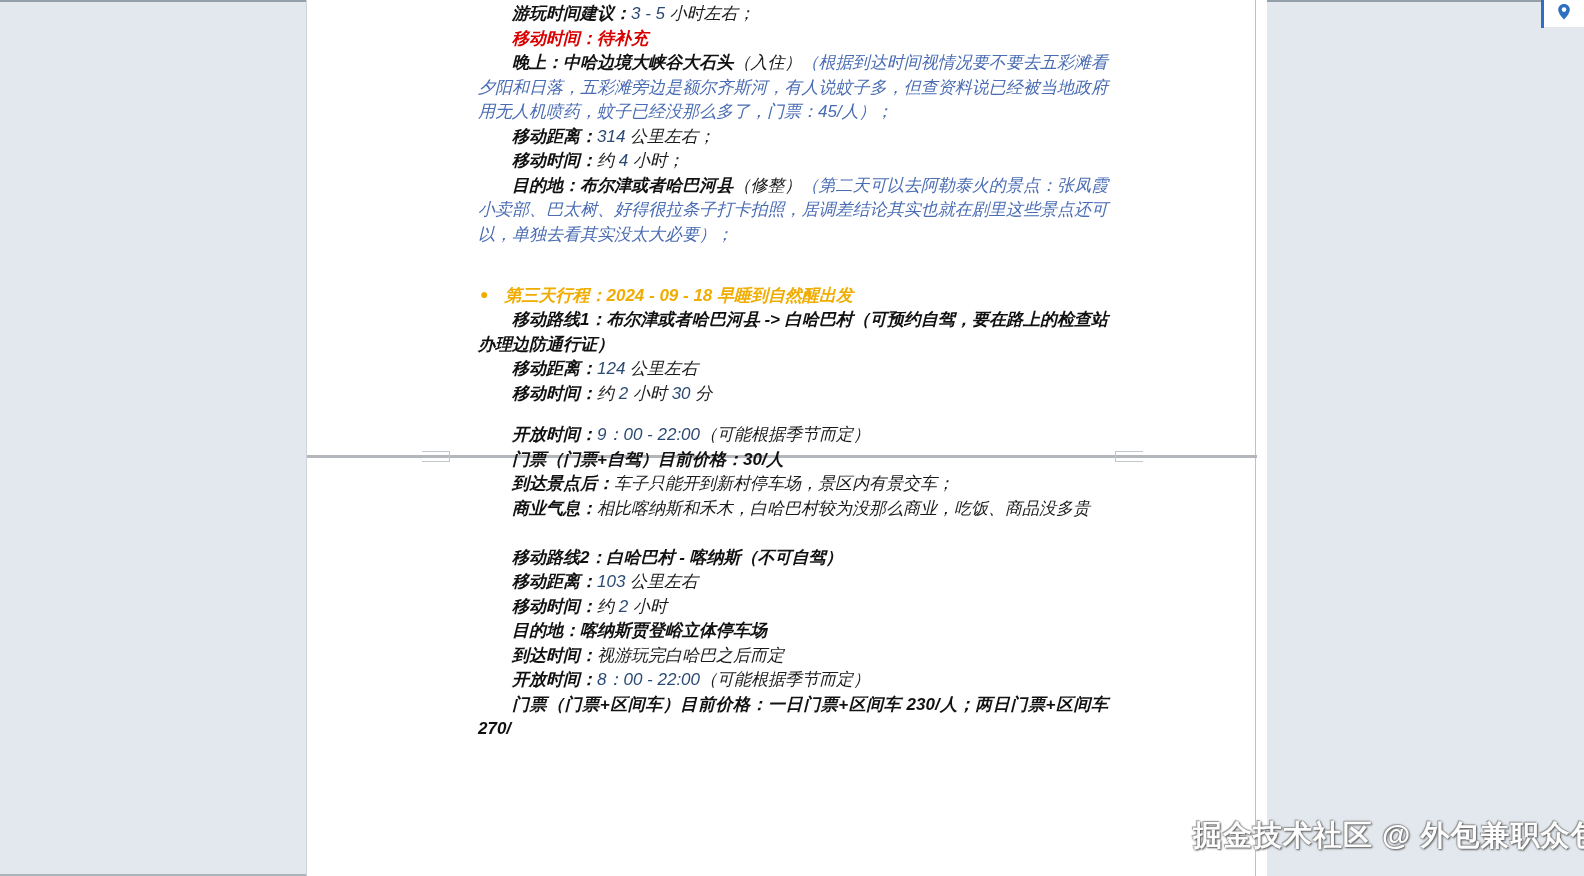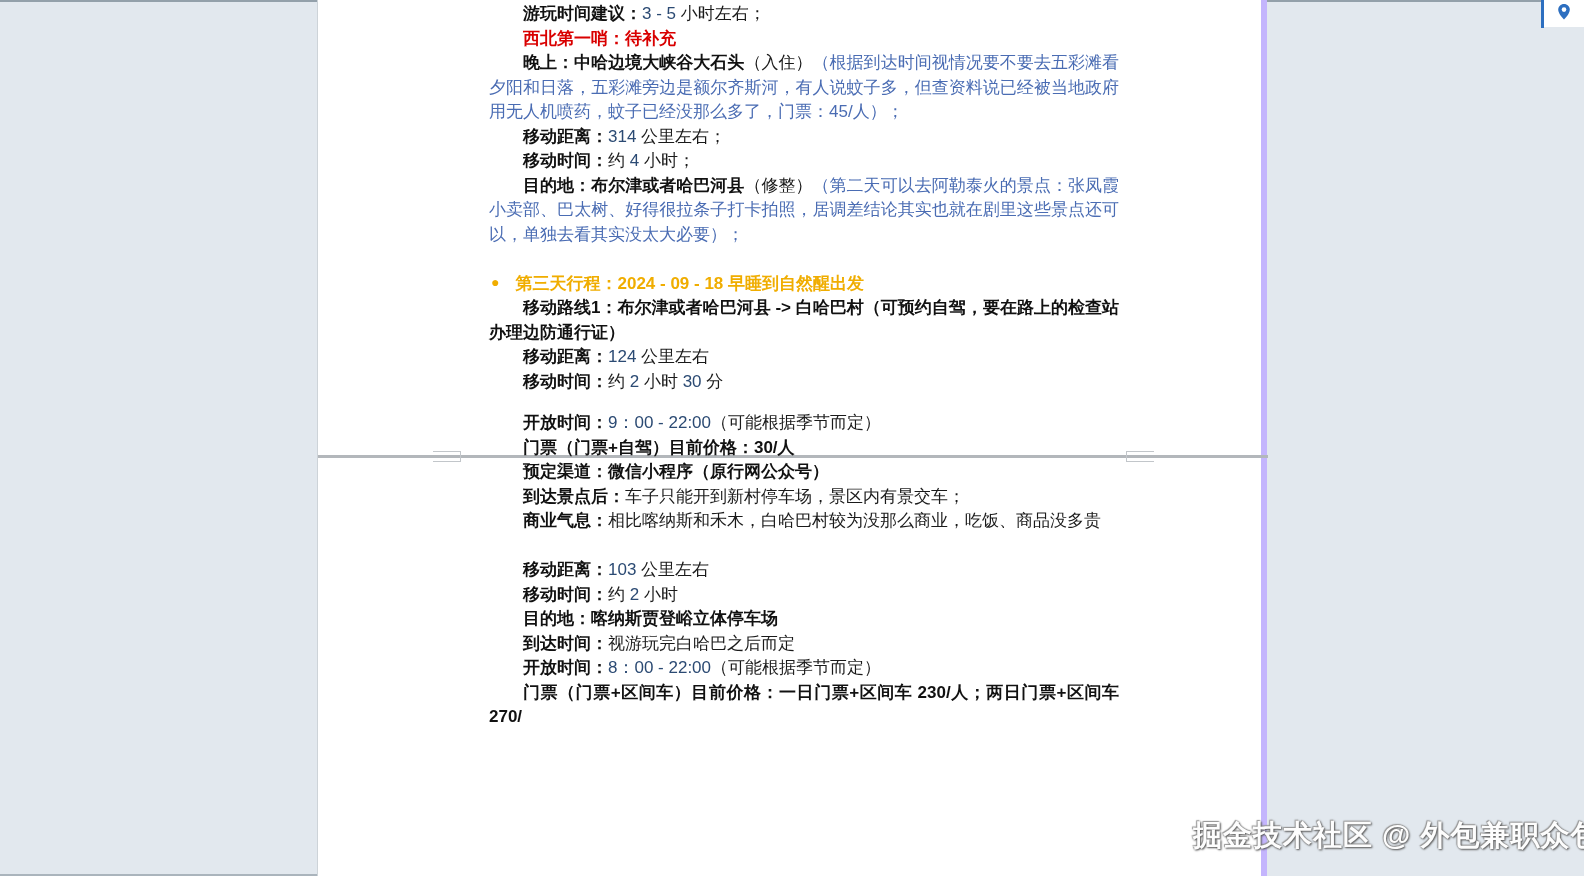--- a/index.html
+++ b/index.html
@@ -13,24 +13,25 @@
   
   .side-margin {
     position: absolute; top: 0; height: 876px;
     background: #e2e8ee;
   }
   .side-margin.left  { left: 0; width: 317px; border-top: 2px solid #93a0aa; border-bottom: 2px solid #aab4bc; }
   .side-margin.right { left: 1267px; width: 317px; border-top: 2px solid #93a0aa; }
 
   
   .doc-page {
-    position: absolute; left: 317px; top: 0; width: 950px; height: 876px;
+    position: absolute; left: 306px; top: 0; width: 950px; height: 876px;
     background: #ffffff;
     border-left: 1px solid #cdd3d8;
-    border-right: 6px solid #c4b5fd;
+    border-right: 1px solid #c4b5fd;
+    font-style: italic;
   }
 
   
   .page-break-line {
     position: absolute; left: 0; top: 455px; width: 950px; height: 3px;
     background: #b3b7bb;
   }
   .break-mark {
     position: absolute; height: 11px; width: 28px; top: 451px;
   }
@@ -45,21 +46,21 @@
 
   
   .doc-text {
     position: absolute; left: 171px; top: 2px; width: 630px;
     font-size: 17px; line-height: 24.5px;
     color: #111111;
     text-align: justify;
   }
   .doc-text p { text-indent: 2em; }
   .doc-text p.blank { text-indent: 0; }
-  .doc-text p.bullet-line { text-indent: 0; padding-left: 2px; }
+  .doc-text p.bullet-line { text-indent: 0; padding-left: 2px; margin-top: 12px; }
   .doc-text .spacer { height: 17px; }
 
   .run-b   { font-weight: bold; color: #111111; }
   .run-r   { font-weight: normal; color: #1a1a1a; }
   .run-blue{ font-weight: normal; color: #4a6cb3; }
   .run-red { font-weight: bold;  color: #d90000; }
   .run-orange { font-weight: bold; color: #f0ad00; }
   .run-num { font-weight: normal; color: #2b4a73; }
 
   .bullet-dot {
@@ -93,37 +94,37 @@
 
 <div class="side-margin left"></div>
 <div class="side-margin right"></div>
 
 <div class="doc-page">
   <div class="page-break-line"></div>
   <div class="break-mark left"></div>
   <div class="break-mark right"></div>
   <div class="doc-text" id="doc-text">
       <p><span class="run-b">游玩时间建议：</span><span class="run-num">3 - 5</span><span class="run-r"> 小时左右；</span></p>
-      <p><span class="run-red">西北第一哨：待补充</span></p>
+      <p><span class="run-red">移动时间：待补充</span></p>
       <p><span class="run-b">晚上：中哈边境大峡谷大石头</span><span class="run-r">（入住）</span><span class="run-blue">（根据到达时间视情况要不要去五彩滩看夕阳和日落，五彩滩旁边是额尔齐斯河，有人说蚊子多，但查资料说已经被当地政府用无人机喷药，蚊子已经没那么多了，门票：45/人）；</span></p>
       <p><span class="run-b">移动距离：</span><span class="run-num">314</span><span class="run-r"> 公里左右；</span></p>
       <p><span class="run-b">移动时间：</span><span class="run-r">约 </span><span class="run-num">4</span><span class="run-r"> 小时；</span></p>
       <p><span class="run-b">目的地：布尔津或者哈巴河县</span><span class="run-r">（修整）</span><span class="run-blue">（第二天可以去阿勒泰火的景点：张凤霞小卖部、巴太树、好得很拉条子打卡拍照，居调差结论其实也就在剧里这些景点还可以，单独去看其实没太大必要）；</span></p>
       <p class="blank">&nbsp;</p>
       <p class="bullet-line"><span class="bullet-dot">●</span><span class="run-orange">第三天行程：2024 - 09 - 18  早睡到自然醒出发</span></p>
       <p><span class="run-b">移动路线1：布尔津或者哈巴河县 -&gt; 白哈巴村（可预约自驾，要在路上的检查站办理边防通行证）</span></p>
       <p><span class="run-b">移动距离：</span><span class="run-num">124</span><span class="run-r"> 公里左右</span></p>
       <p><span class="run-b">移动时间：</span><span class="run-r">约 </span><span class="run-num">2</span><span class="run-r"> 小时 </span><span class="run-num">30</span><span class="run-r"> 分</span></p>
       <div class="spacer"></div>
       <p><span class="run-b">开放时间：</span><span class="run-num">9：00 - 22:00</span><span class="run-r">（可能根据季节而定）</span></p>
       <p><span class="run-b">门票（门票+自驾）目前价格：30/人</span></p>
-      <p><span class="run-b">预定渠道：微信小程序（原行网公众号）</span></p>
       <p><span class="run-b">到达景点后：</span><span class="run-r">车子只能开到新村停车场，景区内有景交车；</span></p>
       <p><span class="run-b">商业气息：</span><span class="run-r">相比喀纳斯和禾木，白哈巴村较为没那么商业，吃饭、商品没多贵</span></p>
       <p class="blank">&nbsp;</p>
+      <p><span class="run-b">移动路线2：白哈巴村 - 喀纳斯（不可自驾）</span></p>
       <p><span class="run-b">移动距离：</span><span class="run-num">103</span><span class="run-r"> 公里左右</span></p>
       <p><span class="run-b">移动时间：</span><span class="run-r">约 </span><span class="run-num">2</span><span class="run-r"> 小时</span></p>
       <p><span class="run-b">目的地：喀纳斯贾登峪立体停车场</span></p>
       <p><span class="run-b">到达时间：</span><span class="run-r">视游玩完白哈巴之后而定</span></p>
       <p><span class="run-b">开放时间：</span><span class="run-num">8：00 - 22:00</span><span class="run-r">（可能根据季节而定）</span></p>
       <p><span class="run-b">门票（门票+区间车）目前价格：一日门票+区间车 230/人；两日门票+区间车 270/</span></p>
     </div>
 </div>
 
 <div class="watermark">掘金技术社区 @ 外包兼职众包仔</div>

